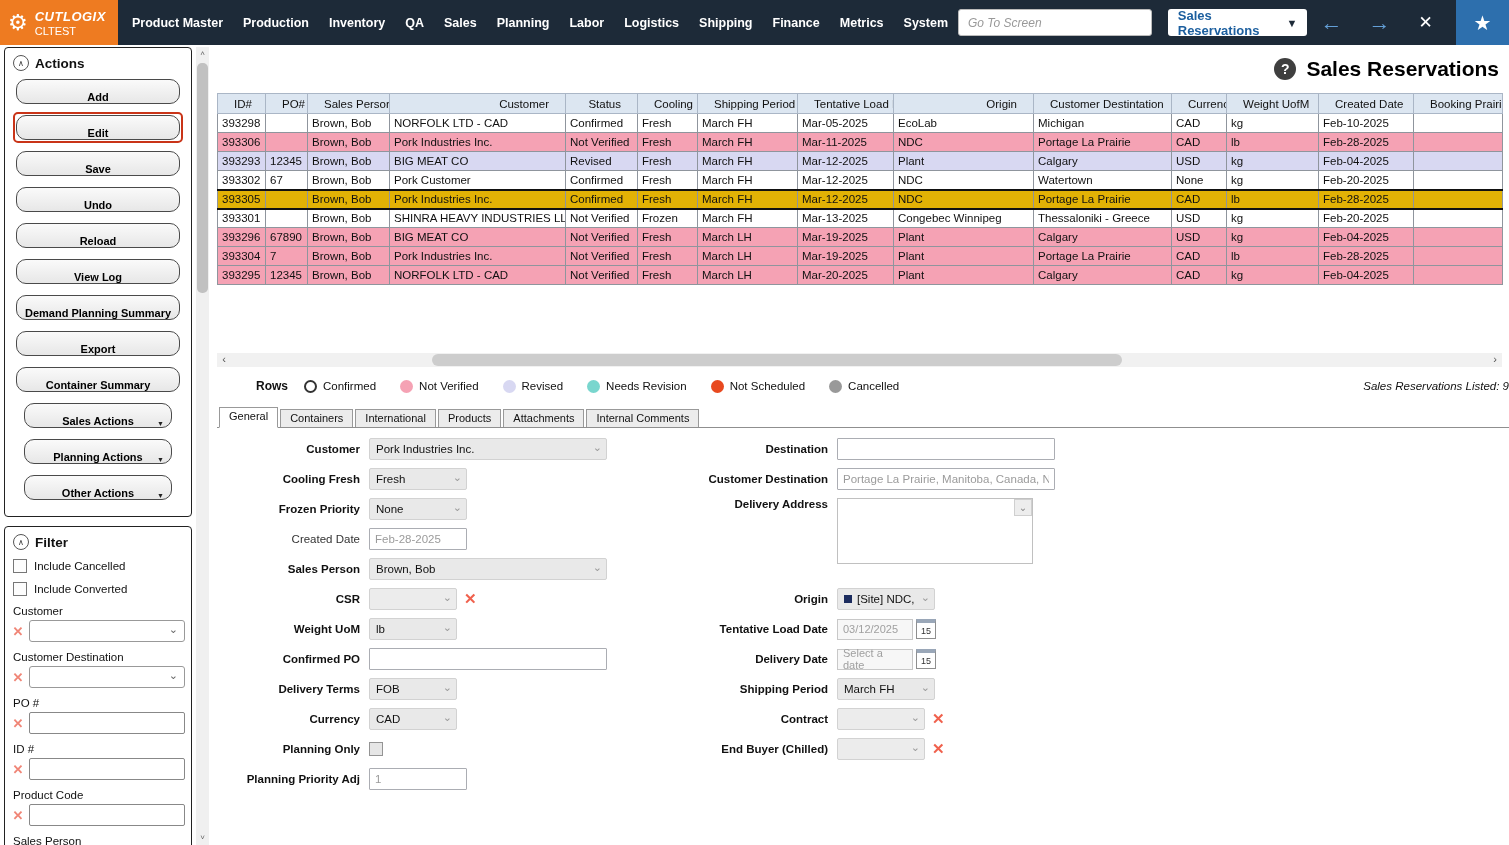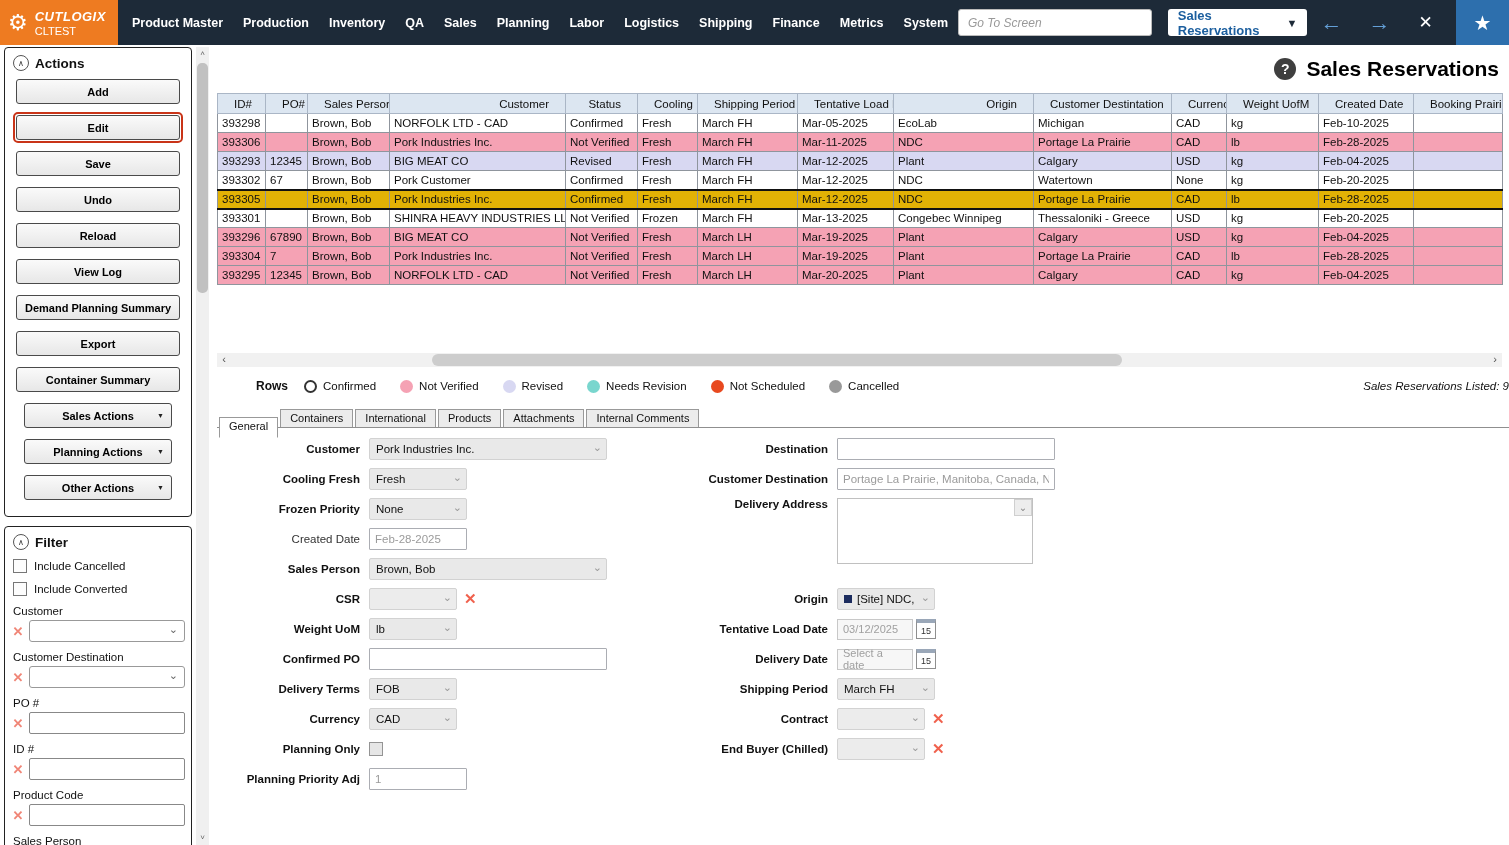--- a/index.html
+++ b/index.html
@@ -25,21 +25,21 @@
 
   
   .sidebar{position:absolute;top:47px;left:4px;width:188px}
   .panel{border:1px solid #222;border-radius:4px;background:#fff;padding:5px 6px 8px 6px;margin-bottom:9px}
   .panel-header{display:flex;align-items:center;gap:6px;margin:2px 0 4px 2px}
   .collapse-icon{width:16px;height:16px;border:1px solid #555;border-radius:50%;display:flex;align-items:center;justify-content:center;font-size:8px;color:#333;cursor:pointer}
   .panel-title{font-weight:bold;font-size:13.5px}
   .abtn-wrap{margin:5px 2px;border:2px solid transparent;border-radius:5px;padding:1px}
   .abtn-wrap.hl{border-color:#c93418}
   .abtn-wrap.ddw{padding:1px 9px}
-  .abtn{display:flex;width:100%;height:25px;align-items:center;justify-content:center;background:linear-gradient(#fafafa,#e7e7e7);border:1px solid #4a4a4a;border-radius:3px;font-weight:bold;font-size:11px;font-family:inherit;cursor:pointer;position:relative}
+  .abtn{display:flex;width:100%;height:25px;align-items:flex-end;justify-content:center;background:linear-gradient(#fafafa,#e7e7e7);border:1px solid #4a4a4a;border-radius:10px;font-weight:bold;font-size:11px;font-family:inherit;cursor:pointer;position:relative}
   .dd-caret{position:absolute;right:7px;font-size:7px;color:#222}
   .checkbox-row{display:flex;align-items:center;gap:7px;margin:9px 2px 0 2px}
   .checkbox{width:14px;height:14px;border:1px solid #777;background:#fdfdfd;cursor:pointer}
   .cb-label{font-size:11.5px}
   .f-label{font-size:11.5px;margin:9px 0 3px 2px}
   .f-row{display:flex;align-items:center;gap:4px;margin:0 0 2px 0}
   .clear-x{color:#f08576;font-size:13px;font-weight:bold;cursor:pointer;width:14px;text-align:center;flex-shrink:0}
   .f-select{flex:1;height:22px;background:#fff;border:1px solid #999;border-radius:3px;position:relative;cursor:pointer}
   .f-select .sel-caret{position:absolute;right:6px;top:2px;color:#666;font-size:11px}
   .f-input{flex:1;height:22px;border:1px solid #888;border-radius:2px;padding:0 4px;font-family:inherit;font-size:11px;min-width:0}
@@ -72,21 +72,21 @@
   .legend-row{display:flex;align-items:center;height:26px;margin-top:6px}
   .legend-label{font-weight:bold;margin:0 16px 0 39px;font-size:12px}
   .legend-item{display:flex;align-items:center;gap:6px;margin-right:24px}
   .legend-dot{width:13px;height:13px;border-radius:50%}
   .legend-dot.outlined{border:2px solid #333;background:#fff}
   .legend-item span.lbl{font-size:11.5px}
   .listed-text{margin-left:auto;font-style:italic;font-size:11.5px;}
 
   .tabs{display:flex;align-items:flex-end;border-bottom:1px solid #8f8f8f;height:21px;margin-top:8px;padding-left:2px}
   .tab{padding:2px 9px 2px 9px;font-size:11px;background:#ececec;border:1px solid #999;border-bottom:none;margin-right:2px;height:18px;cursor:pointer;white-space:nowrap}
-  .tab.active{background:#fff;height:21px;position:relative;top:11px;border-bottom:1px solid #fff}
+  .tab.active{background:#fff;height:21px;position:relative;top:1px;border-bottom:1px solid #fff}
 
   .form-area{position:relative;padding-top:10px}
   .form-col{position:absolute;top:10px}
   .col-left{left:0;width:425px}
   .col-right{left:432px;width:460px}
   .form-row{display:flex;align-items:center;height:22px;margin-bottom:8px}
   .form-row.tall{height:66px;margin-bottom:24px;align-items:flex-start}
   .form-label{width:152px;text-align:right;padding-right:9px;font-weight:bold;font-size:11.5px;flex-shrink:0}
   .col-right .form-label{width:188px}
   .form-label.plain{font-weight:normal;color:#333}

